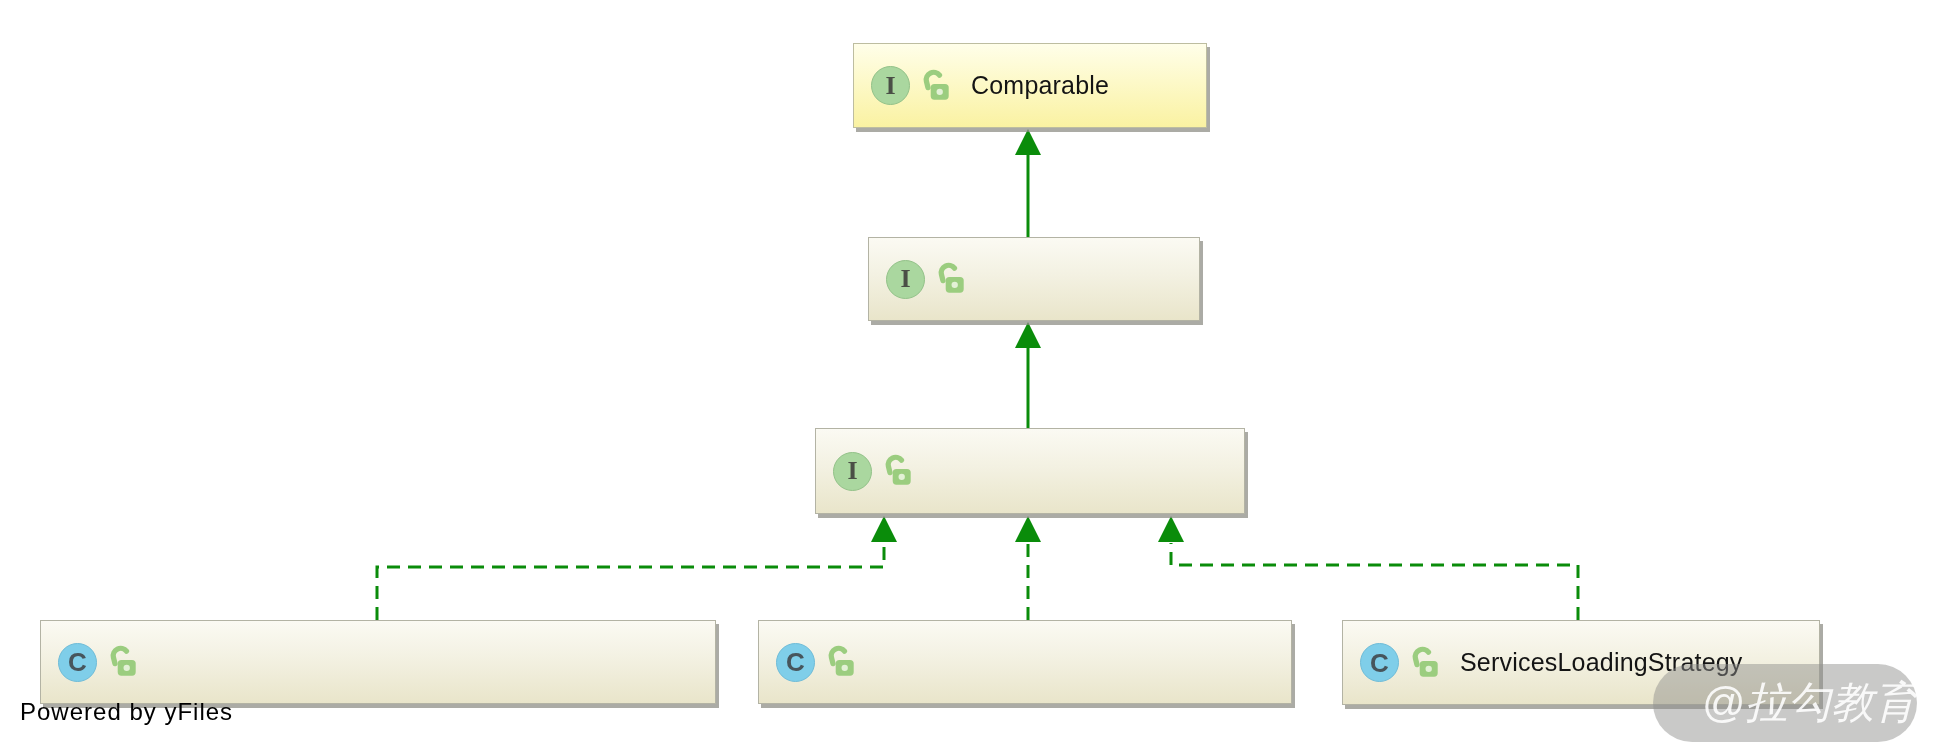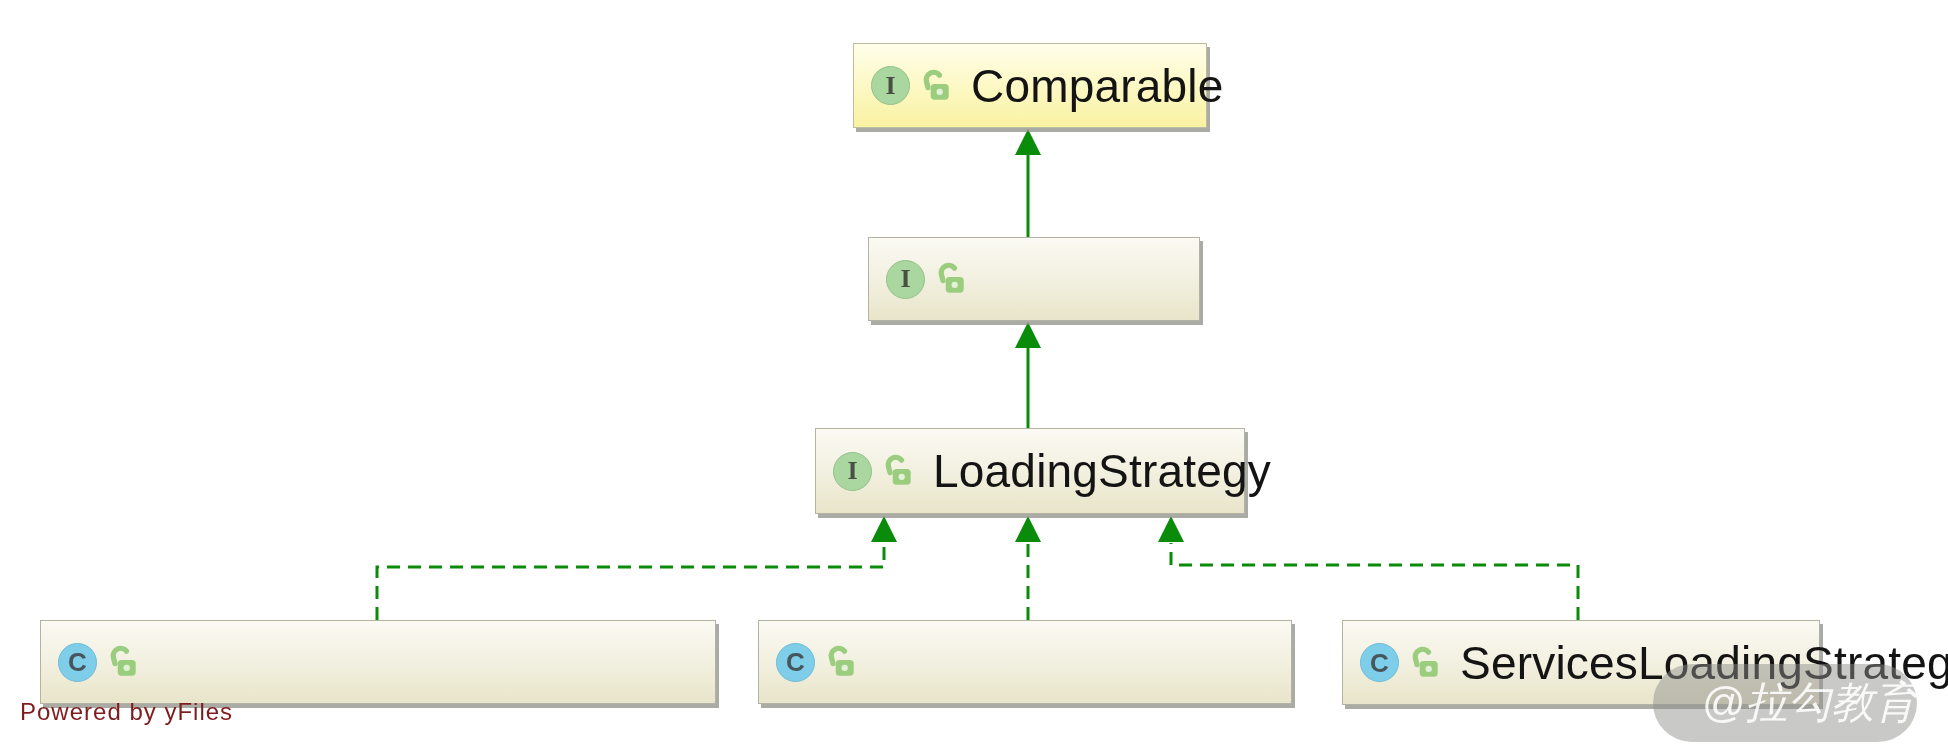--- a/index.html
+++ b/index.html
@@ -14,21 +14,21 @@
     padding-left:17px;
     border:1px solid #b3b3a4;
     box-shadow:3px 4px 0 rgba(138,138,130,0.72);
     background:linear-gradient(to bottom,#fbfaf3 0%,#f3f1e2 45%,#e9e5ca 100%);
   }
   .node.highlight {
     background:linear-gradient(to bottom,#fffee9 0%,#fdf9c9 45%,#faf2a2 100%);
     border-color:#bdbda0;
   }
   .node .label {
-    font-size:46px; color:#141414; letter-spacing:0.2px;
+    font-size:25px; color:#141414; letter-spacing:0.2px;
     margin-left:19px; white-space:nowrap;
   }
   .ticon {
     width:39px; height:39px; border-radius:50%;
     display:flex; align-items:center; justify-content:center;
     flex:0 0 39px;
     font-size:26px; line-height:1;
   }
   .ticon.iface { background:#aad79f; border:1px solid #93c289; color:#4a4f46;
                  font-family:"Liberation Serif", serif; font-weight:bold; }
@@ -43,21 +43,21 @@
   #n-dubbo-internal     { left:40px;   top:620px; width:676px; height:84px; }
   #n-dubbo-loading      { left:758px;  top:620px; width:534px; height:84px; }
   #n-services-loading   { left:1342px; top:620px; width:478px; height:85px; }
 
   
   svg.edges { position:absolute; left:0; top:0; width:1948px; height:748px;
               pointer-events:none; }
 
   
   .powered { position:absolute; left:20px; top:698px;
-             font-size:24px; color:#7f1d1d; letter-spacing:1px; }
+             font-size:24px; color:#000000; letter-spacing:1px; }
   .watermark {
     position:absolute; left:1653px; top:664px; width:264px; height:78px;
     background:rgba(142,142,140,0.48); border-radius:40px;
     display:flex; align-items:center; justify-content:flex-end;font-style:italic;
   }
   .watermark .wm-text {
     color:rgba(255,255,255,0.88); font-size:43px; white-space:nowrap;
     font-family:"Liberation Sans", sans-serif;
   }
 </style>
@@ -113,21 +113,20 @@
     </svg>
   </div>
 
   <div class="node" id="n-loading-strategy">
     <span class="ticon iface">I</span>
     <svg class="lock" viewBox="0 0 30 34">
       <path d="M6 17 V11 a7 7 0 0 1 13.4 -2.8" fill="none" stroke="#9bcd7f" stroke-width="5" stroke-linecap="round" transform="rotate(-14 13 12)"></path>
       <rect x="10" y="15" width="17" height="15" rx="3.5" fill="#9bcd7f"></rect>
       <circle cx="18.5" cy="22.5" r="3" fill="#e3f1d6"></circle>
     </svg>
-    <span class="label">LoadingStrategy</span>
   </div>
 
   <div class="node" id="n-dubbo-internal">
     <span class="ticon cls">C</span>
     <svg class="lock" viewBox="0 0 30 34">
       <path d="M6 17 V11 a7 7 0 0 1 13.4 -2.8" fill="none" stroke="#9bcd7f" stroke-width="5" stroke-linecap="round" transform="rotate(-14 13 12)"></path>
       <rect x="10" y="15" width="17" height="15" rx="3.5" fill="#9bcd7f"></rect>
       <circle cx="18.5" cy="22.5" r="3" fill="#e3f1d6"></circle>
     </svg>
   </div>

